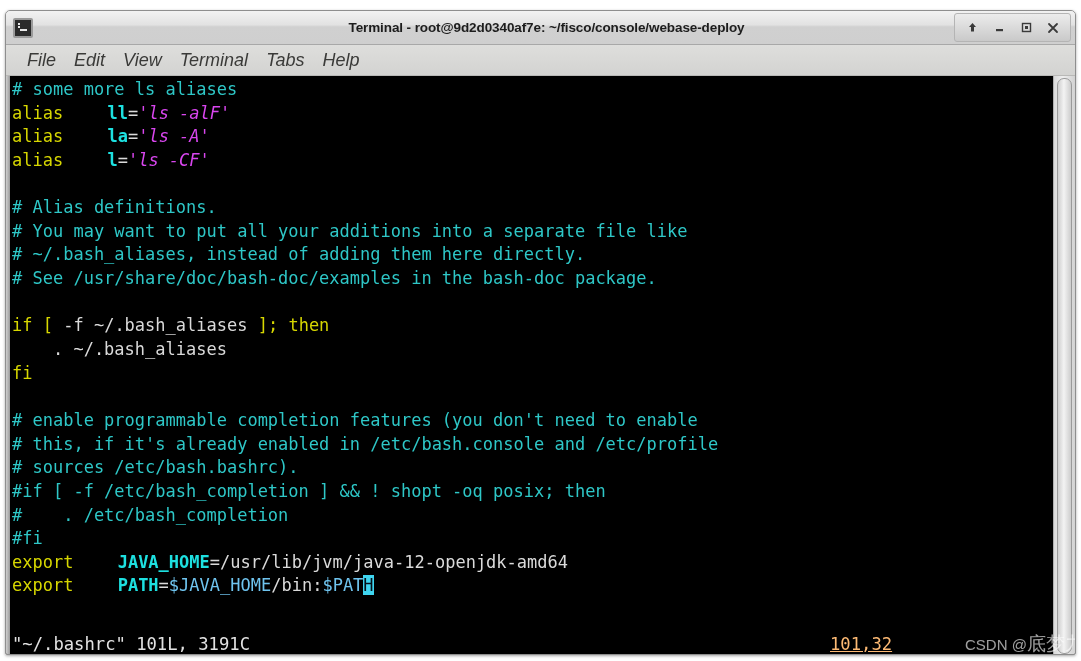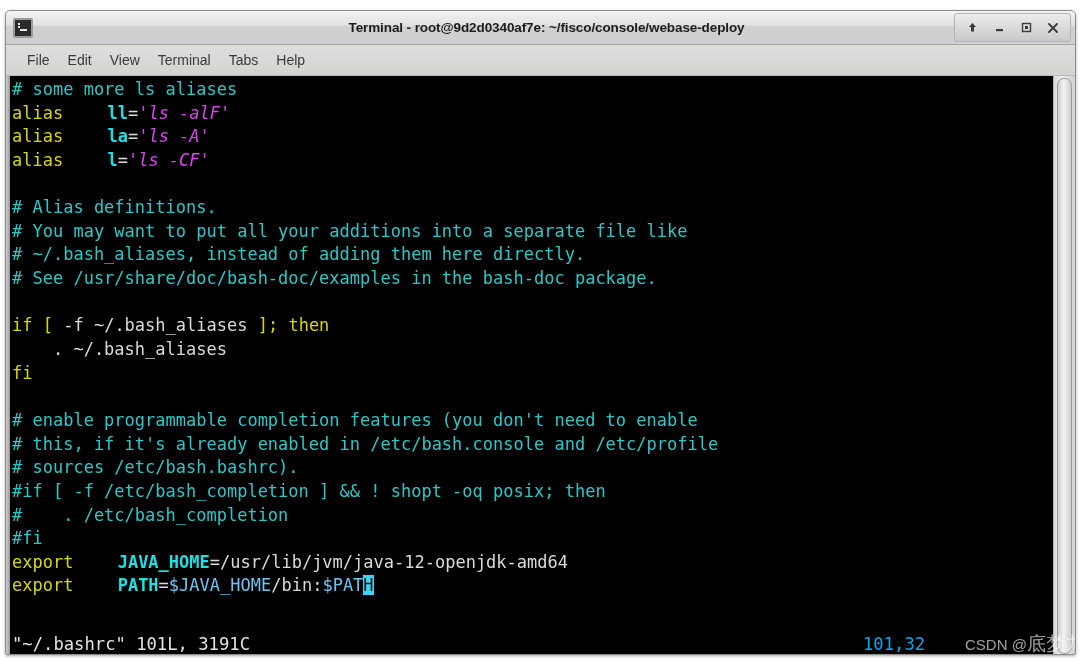--- a/index.html
+++ b/index.html
@@ -105,25 +105,26 @@
   
   .menubar {
     height: 30px;
     background: linear-gradient(to bottom, #dededc 0%, #d3d3d1 100%);
     display: flex;
     align-items: center;
     padding-left: 12px;
     border-bottom: 1px solid #b9b9b7;
   }
   .menu-item {
-    font-size: 14px;
+    font-size: 18px;
     color: #3a3a38;
     padding: 3px 9px;
     border-radius: 2px;
     white-space: nowrap;
+    font-style: italic;
   }
 
   
   .term-wrap {
     position: relative;
     height: 580px;
     background: #000000;
     display: flex;
   }
   .term-left-edge {
@@ -189,22 +190,23 @@
     display: flex;
     align-items: center;
     font-family: "DejaVu Sans Mono", "Liberation Mono", monospace;
     font-size: 17.2px;
     color: #e2e2e2;
     white-space: pre;
     padding-left: 2px;
   }
   .status-ruler {
     position: absolute;
-    left: 853px;
-    color: #0ea5e9;
+    left: 820px;
+    color: #fdba74;
+    text-decoration: underline;
   }
   .watermark {
     position: absolute;
     left: 955px;
     font-family: "Liberation Sans", sans-serif;
     font-size: 15px;
     color: rgba(255,255,255,0.62);
     white-space: nowrap;
   }
   .watermark .wm-cn { font-size: 19px; }

